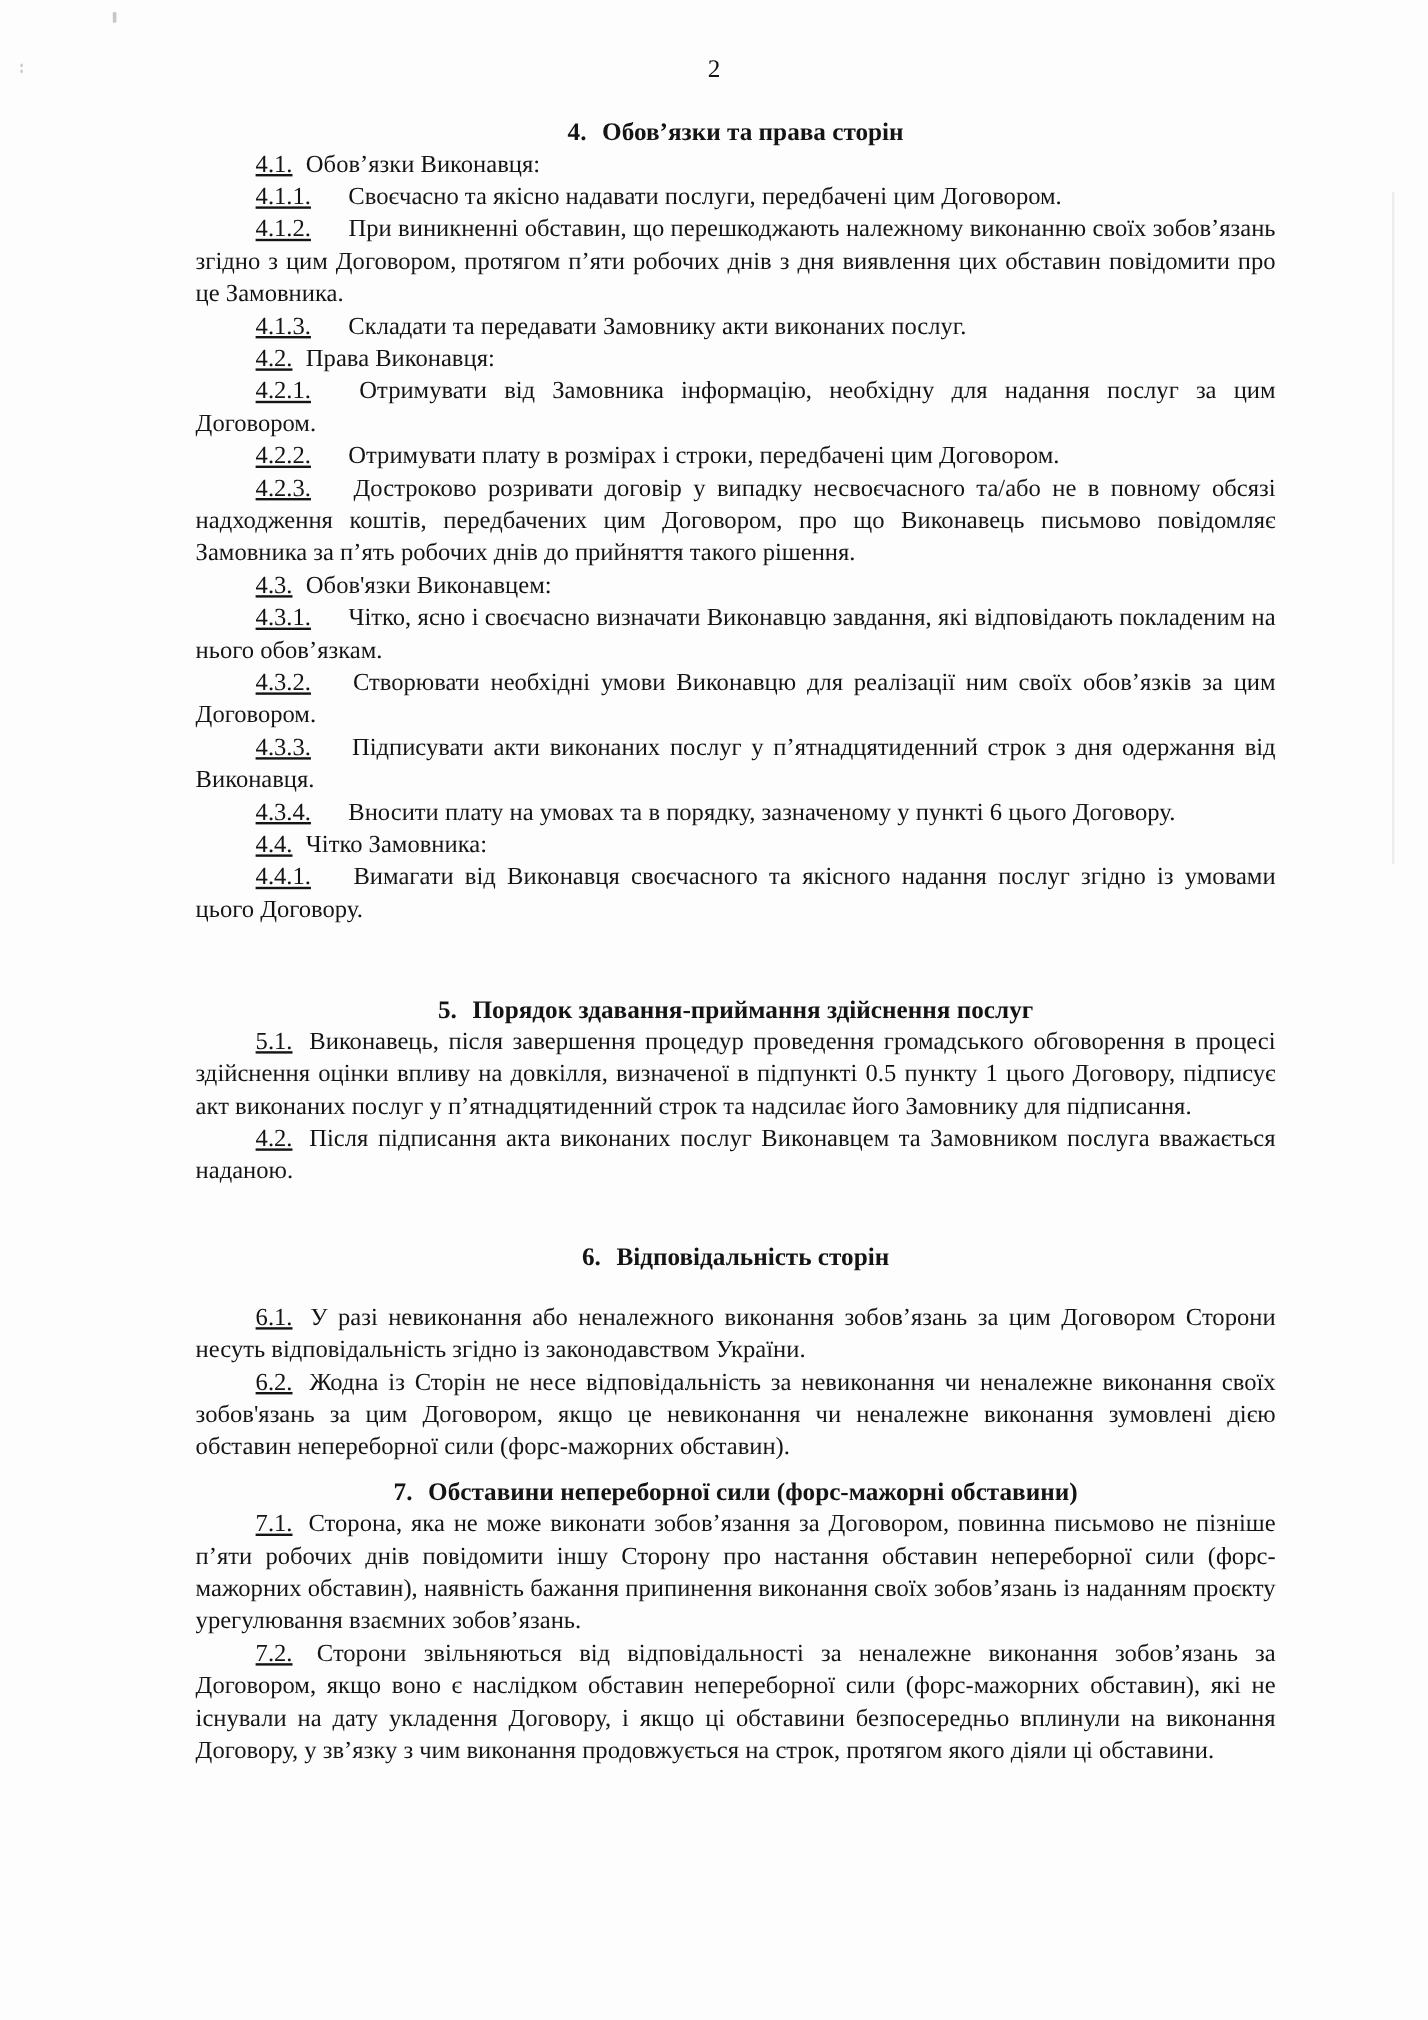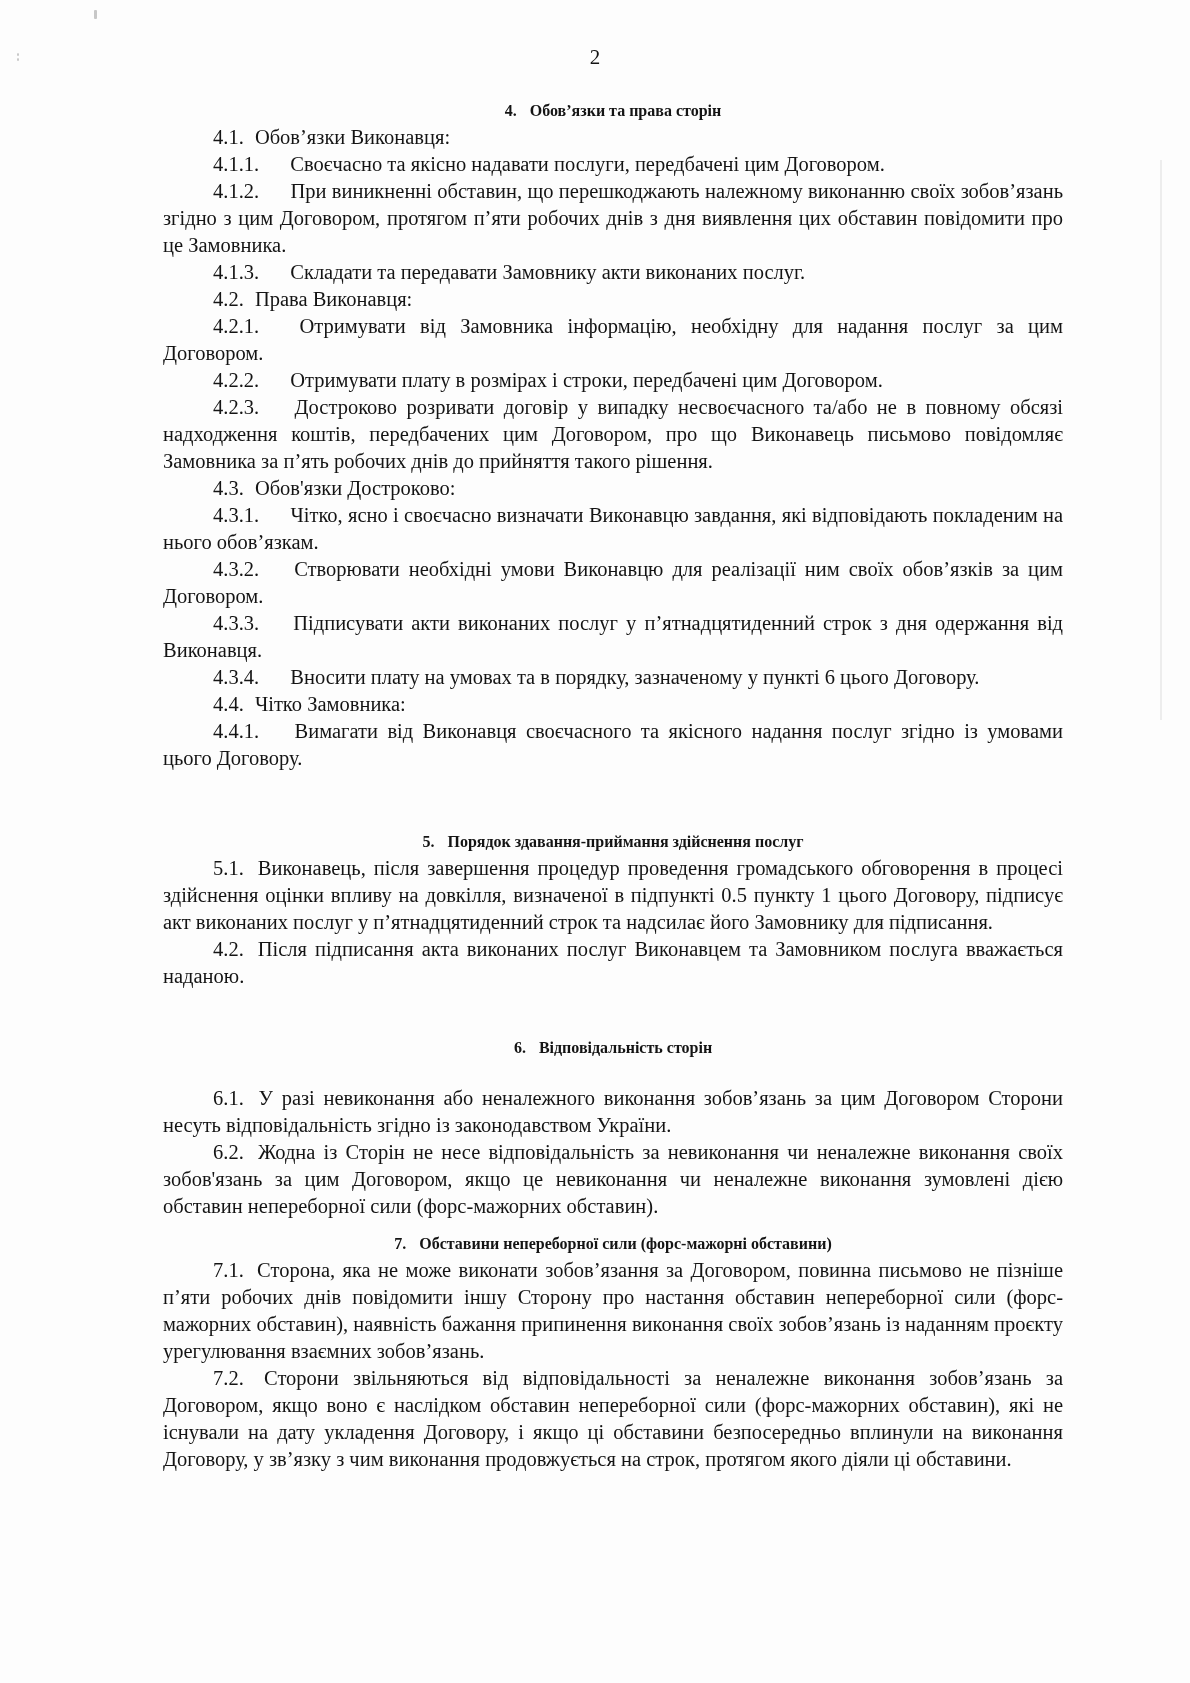--- a/index.html
+++ b/index.html
@@ -18,37 +18,37 @@
     font-size:21px;
     line-height:27px;
   }
   .doc-body{
     width:900px;
     margin-left:163px;
   }
   .doc-heading{
     text-align:center;
     font-weight:bold;
-    font-size:16px;
+    font-size:21px;
     line-height:27px;
   }
   .doc-heading .h-num{margin-right:13px;}
   .doc-section:nth-child(1) .doc-heading{margin:26px 0 0 0;}
   .doc-section:nth-child(2) .doc-heading{margin:56px 0 0 0;}
   .doc-section:nth-child(3) .doc-heading{margin:44px 0 24px 0;}
   .doc-section:nth-child(4) .doc-heading{margin:10px 0 0 0;}
   .doc-paragraph{
     margin:0;
     font-size:20.5px;
     line-height:27px;
     text-indent:50px;
     text-align:justify;
     text-align-last:left;
   }
-  .p-num{white-space:nowrap;}
+  .p-num{white-space:nowrap;text-decoration:underline;}
   .p-num.tab{margin-right:26px;}
   .p-num.plain{margin-right:6px;}
   
   .artifact{position:absolute;background:#9a9a9a;opacity:.55;}
   .artifact.a1{left:94px;top:10px;width:3px;height:9px;border-radius:1px;}
   .artifact.a2{left:17px;top:53px;width:2px;height:3px;border-radius:50%;box-shadow:0 5px 0 #9a9a9a;}
   .scan-edge{position:absolute;right:28px;top:160px;width:2px;height:560px;background:#e3e3e3;opacity:.6;}
 </style>
 </head>
 <body>
@@ -64,21 +64,21 @@
       <div class="doc-section">
         <div class="doc-heading"><span class="h-num">4.</span><span class="h-title">Обов’язки та права сторін</span></div>
         <p class="doc-paragraph"><span class="p-num plain">4.1.</span> <span class="p-text">Обов’язки Виконавця:</span></p>
         <p class="doc-paragraph"><span class="p-num tab">4.1.1.</span> <span class="p-text">Своєчасно та якісно надавати послуги, передбачені цим Договором.</span></p>
         <p class="doc-paragraph"><span class="p-num tab">4.1.2.</span> <span class="p-text">При виникненні обставин, що перешкоджають належному виконанню своїх зобов’язань згідно з цим Договором, протягом п’яти робочих днів з дня виявлення цих обставин повідомити про це Замовника.</span></p>
         <p class="doc-paragraph"><span class="p-num tab">4.1.3.</span> <span class="p-text">Складати та передавати Замовнику акти виконаних послуг.</span></p>
         <p class="doc-paragraph"><span class="p-num plain">4.2.</span> <span class="p-text">Права Виконавця:</span></p>
         <p class="doc-paragraph"><span class="p-num tab">4.2.1.</span> <span class="p-text">Отримувати від Замовника інформацію, необхідну для надання послуг за цим Договором.</span></p>
         <p class="doc-paragraph"><span class="p-num tab">4.2.2.</span> <span class="p-text">Отримувати плату в розмірах і строки, передбачені цим Договором.</span></p>
         <p class="doc-paragraph"><span class="p-num tab">4.2.3.</span> <span class="p-text">Достроково розривати договір у випадку несвоєчасного та/або не в повному обсязі надходження коштів, передбачених цим Договором, про що Виконавець письмово повідомляє Замовника за п’ять робочих днів до прийняття такого рішення.</span></p>
-        <p class="doc-paragraph"><span class="p-num plain">4.3.</span> <span class="p-text">Обов'язки Достроково:</span></p>
+        <p class="doc-paragraph"><span class="p-num plain">4.3.</span> <span class="p-text">Обов'язки Виконавцем:</span></p>
         <p class="doc-paragraph"><span class="p-num tab">4.3.1.</span> <span class="p-text">Чітко, ясно і своєчасно визначати Виконавцю завдання, які відповідають покладеним на нього обов’язкам.</span></p>
         <p class="doc-paragraph"><span class="p-num tab">4.3.2.</span> <span class="p-text">Створювати необхідні умови Виконавцю для реалізації ним своїх обов’язків за цим Договором.</span></p>
         <p class="doc-paragraph"><span class="p-num tab">4.3.3.</span> <span class="p-text">Підписувати акти виконаних послуг у п’ятнадцятиденний строк з дня одержання від Виконавця.</span></p>
         <p class="doc-paragraph"><span class="p-num tab">4.3.4.</span> <span class="p-text">Вносити плату на умовах та в порядку, зазначеному у пункті 6 цього Договору.</span></p>
         <p class="doc-paragraph"><span class="p-num plain">4.4.</span> <span class="p-text">Чітко Замовника:</span></p>
         <p class="doc-paragraph"><span class="p-num tab">4.4.1.</span> <span class="p-text">Вимагати від Виконавця своєчасного та якісного надання послуг згідно із умовами цього Договору.</span></p>
       </div>
       <div class="doc-section">
         <div class="doc-heading"><span class="h-num">5.</span><span class="h-title">Порядок здавання-приймання здійснення послуг</span></div>
         <p class="doc-paragraph"><span class="p-num plain">5.1.</span> <span class="p-text">Виконавець, після завершення процедур проведення громадського обговорення в процесі здійснення оцінки впливу на довкілля, визначеної в підпункті 0.5 пункту 1 цього Договору, підписує акт виконаних послуг у п’ятнадцятиденний строк та надсилає його Замовнику для підписання.</span></p>

